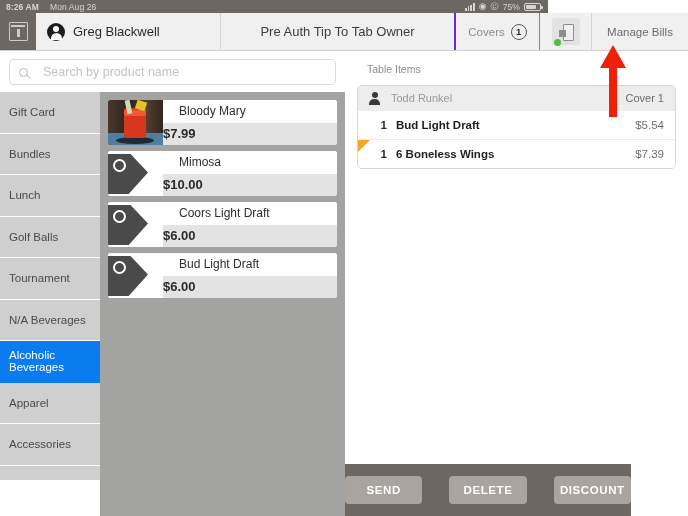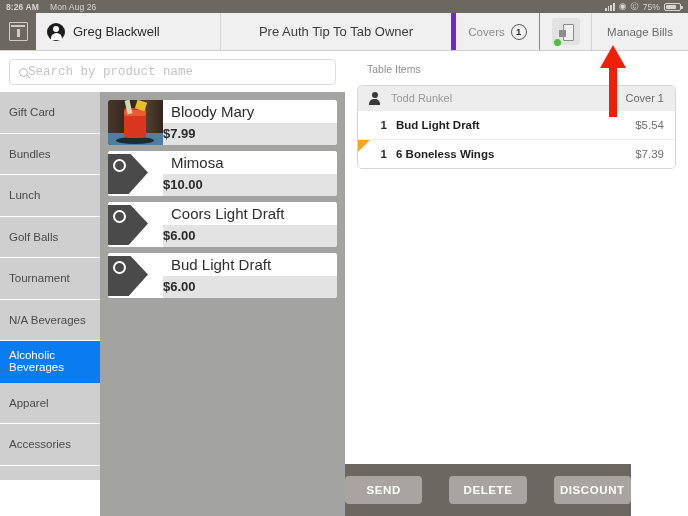--- a/index.html
+++ b/index.html
@@ -5,21 +5,21 @@
   * { margin:0; padding:0; box-sizing:border-box; }
   html,body{
     width:688px; height:516px; overflow:hidden;
     font-family:"Liberation Sans", sans-serif;
     background:#ffffff;
   }
   #app{ position:relative; width:688px; height:516px; }
 
   
   .statusbar{
-    position:absolute; left:0; top:0; width:688px; height:13px;
+    position:absolute; left:0; top:0; width:548px; height:13px;
     background:#6d6761; color:#d9d5d1;
     display:flex; align-items:center;
     font-size:8.5px; letter-spacing:.1px;
   }
   .sb-time{ margin-left:6px; font-weight:bold; }
   .sb-date{ margin-left:11px; }
   .sb-right{ margin-left:auto; margin-right:7px; display:flex; align-items:center; gap:4px; }
   .sb-signal{ display:flex; align-items:flex-end; gap:1px; height:8px; }
   .sb-signal i{ display:block; width:1.6px; background:#d9d5d1; }
   .sb-signal i:nth-child(1){height:3px}
@@ -71,21 +71,21 @@
     content:""; position:absolute; left:6px; top:3.5px; width:6px; height:6px; border-radius:50%; background:#fff;
   }
   .user-av:after{
     content:""; position:absolute; left:3.5px; top:10.5px; width:11px; height:7px;
     border-radius:6px 6px 0 0; background:#fff;
   }
   .tb-user-name{ font-size:13px; color:#2b2b2b; }
   .tb-title{
     flex:1 1 auto; display:flex; align-items:center; justify-content:center;
     font-size:13px; color:#3d3d3d;
-    border-right:5px solid #6d28d9;
+    border-right:2px solid #6d28d9;
     text-align:right;
   }
   .tb-covers{
     flex:0 0 84px; display:flex; align-items:center; justify-content:center; gap:6px;
     font-size:11.5px; color:#8c8c8c;
     border-right:1px solid #d946ef;
   }
   .covers-badge{
     width:16px; height:16px; border-radius:50%; border:1.2px solid #5b5b5b;
     display:flex; align-items:center; justify-content:center;
@@ -131,21 +131,21 @@
   }
   .cat.sel{ background:#0b7bf0; color:#ffffff; border-bottom-color:#0b7bf0; }
 
   
   .searchwrap{
     position:absolute; left:0; top:52px; width:345px; height:40px;
     background:#ffffff; display:flex; align-items:center; padding:0 9px;
   }
   .searchbox{
     flex:1; height:26px; border:1px solid #dcdcdc; border-radius:4px;
-    display:flex; align-items:center; gap:0; padding:4px 9px; background:#fff;font-family:Liberation Mono, monospace;
+    display:flex; align-items:center; gap:15px; padding:4px 9px; background:#fff;
   }
   .mag{
     width:9px; height:9px; border:1.4px solid #b8b8b8; border-radius:50%;
     position:relative; flex:0 0 9px;
   }
   .mag:after{
     content:""; position:absolute; right:-3.2px; bottom:-2.2px;
     width:4.5px; height:1.4px; background:#b8b8b8; transform:rotate(45deg);
   }
   .search-ph{ font-size:12.5px; color:#c3c3c3; }
@@ -172,22 +172,22 @@
   .bm-img{ position:absolute; inset:0; background:#3b2d26; }
   .bm-img .wood{ position:absolute; inset:0; background:linear-gradient(90deg,#4a382c 0%,#2e231c 40%,#52402f 70%,#32261e 100%); }
   .bm-img .plate{ position:absolute; left:0; right:0; bottom:0; height:12px; background:#4f7fa0; }
   .bm-img .plate2{ position:absolute; left:8px; bottom:1px; width:38px; height:7px; border-radius:50%; background:#1d2b33; }
   .bm-img .glass{ position:absolute; left:16px; bottom:7px; width:22px; height:30px; border-radius:2px 2px 4px 4px; background:#d8361f; }
   .bm-img .glass2{ position:absolute; left:16px; bottom:29px; width:22px; height:6px; border-radius:2px; background:#ef5a33; }
   .bm-img .lime{ position:absolute; left:28px; top:1px; width:10px; height:9px; background:#e3c22a; transform:rotate(18deg); }
   .bm-img .celery{ position:absolute; left:18px; top:0px; width:5px; height:14px; background:#cfd8b2; transform:rotate(-12deg); }
   .prod-txt{ flex:1; display:flex; flex-direction:column; }
   .prod-name{
-    flex:1; display:flex; align-items:center; padding-left:8px;
-    font-size:15px; color:#2e2e2e; background:#ffffff;
+    flex:1; display:flex; align-items:center; padding-left:16px;
+    font-size:12px; color:#2e2e2e; background:#ffffff;
   }
   .prod-price{
     flex:1; display:flex; align-items:center; padding-left:0;
     font-size:13px; color:#2b2b2b; font-weight:bold; background:#e3e3e3;
   }
 
   
   .orderpanel{
     position:absolute; left:345px; top:52px; width:343px; height:412px; background:#ffffff;
   }

